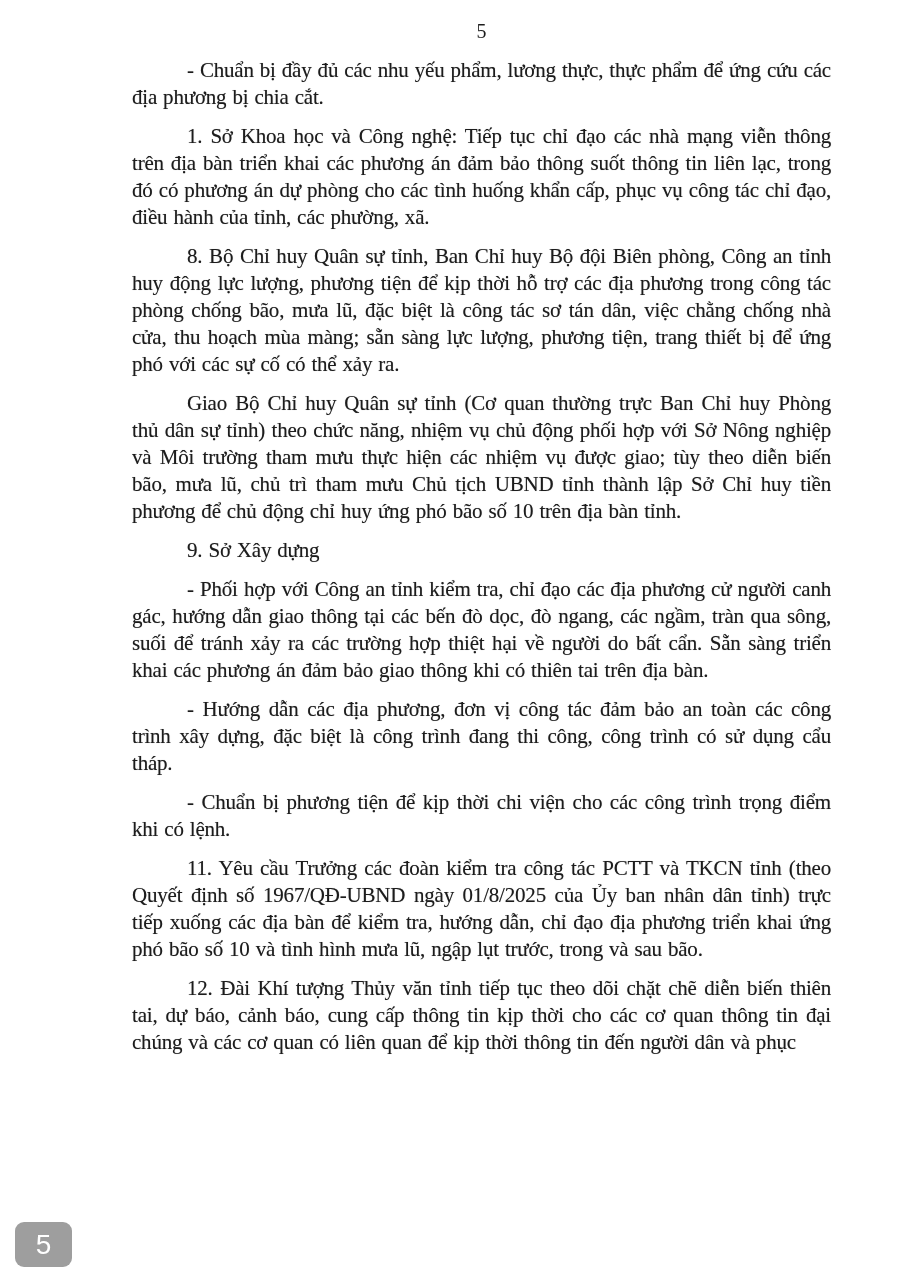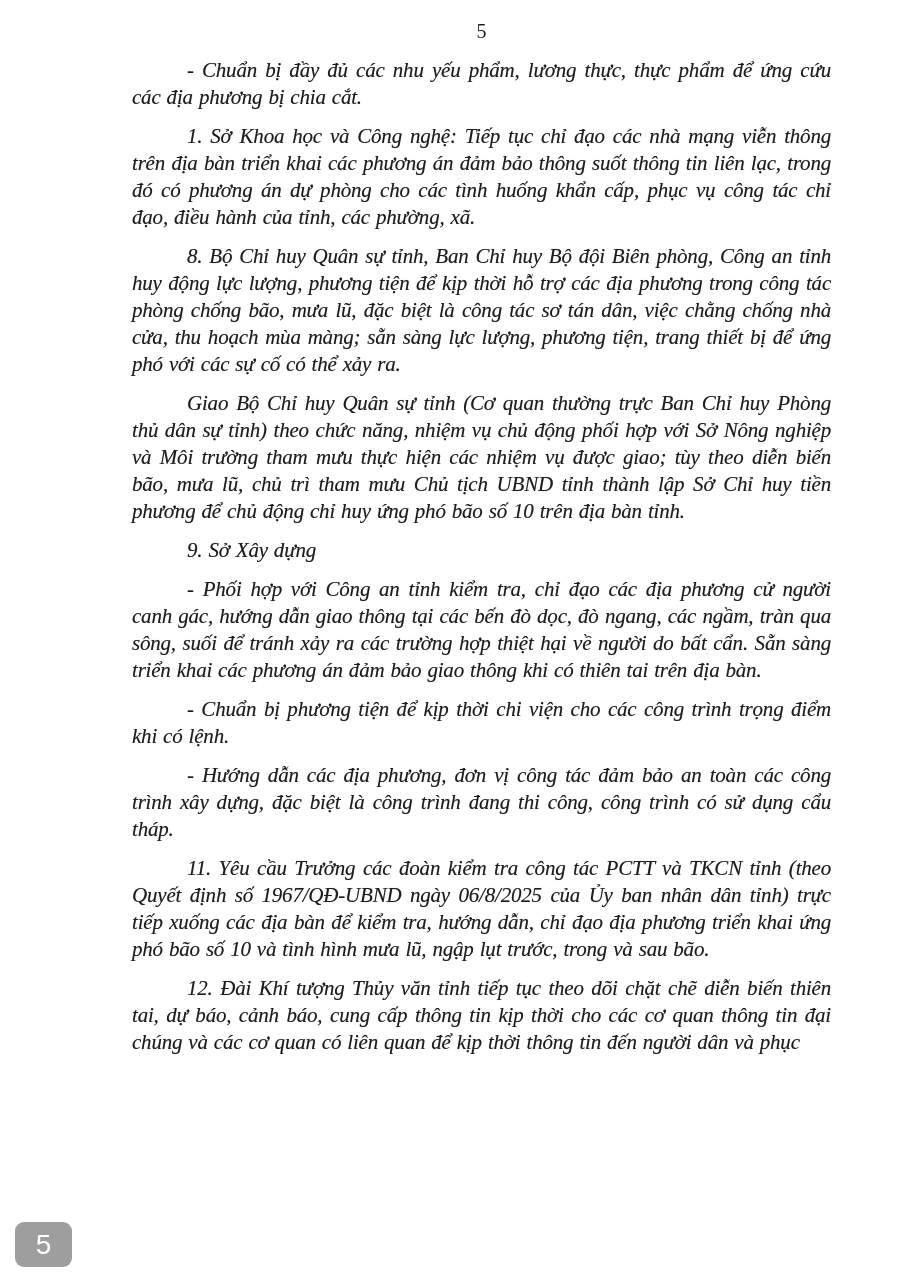--- a/index.html
+++ b/index.html
@@ -41,21 +41,20 @@
   }
   .content p {
     margin: 0 0 12px 0;
     font-size: 21px;
     line-height: 27px;
     text-align: justify;
     text-indent: 55px;
     letter-spacing: -0.2px;
     word-spacing: 1px;
     text-shadow: 0 0 0.7px rgba(20,20,20,0.45);
-    font-style: italic;
   }
   .badge {
     position: absolute;
     left: 15px;
     top: 1222px;
     width: 57px;
     height: 45px;
     background: #9e9e9e;
     border-radius: 9px;
     display: flex;
@@ -74,22 +73,22 @@
 <div class="viewer">
   <div class="doc-page">
     <div class="pageno">5</div>
     <div class="content">
       <p>- Chuẩn bị đầy đủ các nhu yếu phẩm, lương thực, thực phẩm để ứng cứu các địa phương bị chia cắt.</p>
       <p>1. Sở Khoa học và Công nghệ: Tiếp tục chỉ đạo các nhà mạng viễn thông trên địa bàn triển khai các phương án đảm bảo thông suốt thông tin liên lạc, trong đó có phương án dự phòng cho các tình huống khẩn cấp, phục vụ công tác chỉ đạo, điều hành của tỉnh, các phường, xã.</p>
       <p>8. Bộ Chỉ huy Quân sự tỉnh, Ban Chỉ huy Bộ đội Biên phòng, Công an tỉnh huy động lực lượng, phương tiện để kịp thời hỗ trợ các địa phương trong công tác phòng chống bão, mưa lũ, đặc biệt là công tác sơ tán dân, việc chằng chống nhà cửa, thu hoạch mùa màng; sẵn sàng lực lượng, phương tiện, trang thiết bị để ứng phó với các sự cố có thể xảy ra.</p>
       <p>Giao Bộ Chỉ huy Quân sự tỉnh (Cơ quan thường trực Ban Chỉ huy Phòng thủ dân sự tỉnh) theo chức năng, nhiệm vụ chủ động phối hợp với Sở Nông nghiệp và Môi trường tham mưu thực hiện các nhiệm vụ được giao; tùy theo diễn biến bão, mưa lũ, chủ trì tham mưu Chủ tịch UBND tỉnh thành lập Sở Chỉ huy tiền phương để chủ động chỉ huy ứng phó bão số 10 trên địa bàn tỉnh.</p>
       <p>9. Sở Xây dựng</p>
       <p>- Phối hợp với Công an tỉnh kiểm tra, chỉ đạo các địa phương cử người canh gác, hướng dẫn giao thông tại các bến đò dọc, đò ngang, các ngầm, tràn qua sông, suối để tránh xảy ra các trường hợp thiệt hại về người do bất cẩn. Sẵn sàng triển khai các phương án đảm bảo giao thông khi có thiên tai trên địa bàn.</p>
+      <p>- Hướng dẫn các địa phương, đơn vị công tác đảm bảo an toàn các công trình xây dựng, đặc biệt là công trình đang thi công, công trình có sử dụng cẩu tháp.</p>
       <p>- Chuẩn bị phương tiện để kịp thời chi viện cho các công trình trọng điểm khi có lệnh.</p>
-      <p>- Hướng dẫn các địa phương, đơn vị công tác đảm bảo an toàn các công trình xây dựng, đặc biệt là công trình đang thi công, công trình có sử dụng cẩu tháp.</p>
-      <p>11. Yêu cầu Trưởng các đoàn kiểm tra công tác PCTT và TKCN tỉnh (theo Quyết định số 1967/QĐ-UBND ngày 06/8/2025 của Ủy ban nhân dân tỉnh) trực tiếp xuống các địa bàn để kiểm tra, hướng dẫn, chỉ đạo địa phương triển khai ứng phó bão số 10 và tình hình mưa lũ, ngập lụt trước, trong và sau bão.</p>
+      <p>11. Yêu cầu Trưởng các đoàn kiểm tra công tác PCTT và TKCN tỉnh (theo Quyết định số 1967/QĐ-UBND ngày 01/8/2025 của Ủy ban nhân dân tỉnh) trực tiếp xuống các địa bàn để kiểm tra, hướng dẫn, chỉ đạo địa phương triển khai ứng phó bão số 10 và tình hình mưa lũ, ngập lụt trước, trong và sau bão.</p>
       <p>12. Đài Khí tượng Thủy văn tỉnh tiếp tục theo dõi chặt chẽ diễn biến thiên tai, dự báo, cảnh báo, cung cấp thông tin kịp thời cho các cơ quan thông tin đại chúng và các cơ quan có liên quan để kịp thời thông tin đến người dân và phục</p>
     </div>
   </div>
   <div class="badge" style="background: rgb(158, 158, 158);">
     <span class="badge-label">5</span>
   </div>
 </div>
 
 </body></html>

